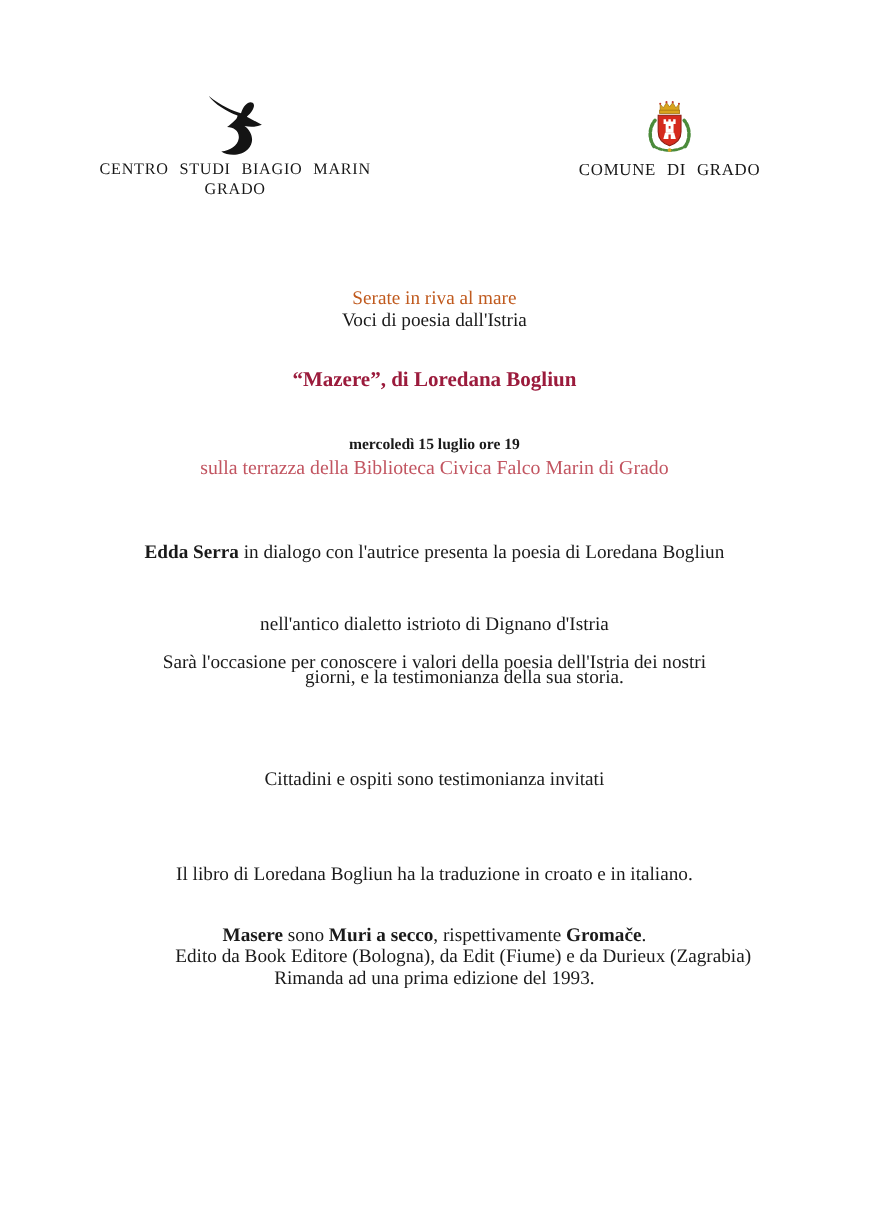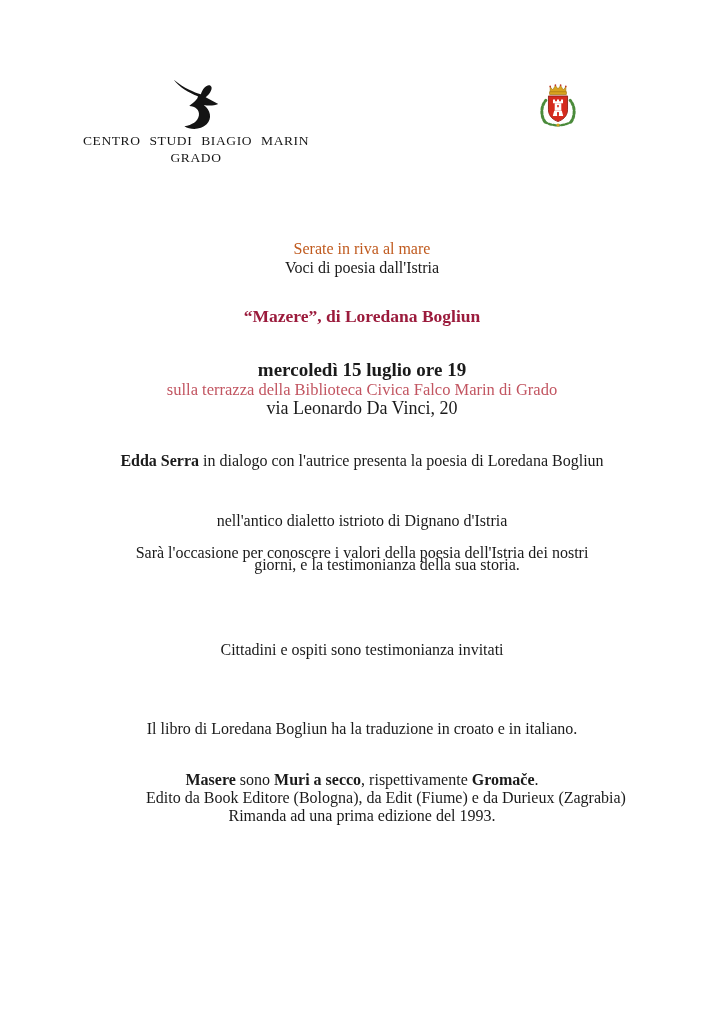--- a/index.html
+++ b/index.html
@@ -44,21 +44,21 @@
     left: 0;
     width: 724px;
     text-align: center;
     font-size: 16px;
     line-height: 18px;
     color: #1a1a1a;
   }
   .series-title   { top: 240px; color: var(--accent-orange, #c05a1e); }
   .series-sub     { top: 259px; }
   .event-title    { top: 307px; font-size: 17.5px; font-weight: bold; color: var(--accent-maroon, #9b1b3c); }
-  .event-date     { top: 361px; font-weight: bold; font-size: 19px; }
+  .event-date     { top: 361px; font-weight: bold; font-size: 13px; }
   .event-venue    { top: 381px; font-size: 16.5px; color: var(--accent-rose, #c25561); }
   .event-address  { top: 399px; font-size: 18px; }
   .presenter-1    { top: 452px; }
   .presenter-2    { top: 470px; margin-top: 42px; }
   .desc-1         { top: 544px; }
   .desc-2         { top: 556px; padding-left: 25px; }
   .invitation     { top: 641px; }
   .book-1         { top: 720px; }
   .book-2         { top: 771px; }
   .book-3         { top: 789px; padding-left: 24px; }
@@ -98,30 +98,30 @@
       <circle cx="39" cy="8" r="1" fill="#c0392b"></circle>
 
       <path d="M19,19 L41,19 L41,35 C41,43 34.5,47 30,48.5 C25.5,47 19,43 19,35 Z" fill="#d52b1e" stroke="#8c1c12" stroke-width="1"></path>
 
       <path d="M24.2,23 L26.6,23 L26.6,25.2 L28.8,25.2 L28.8,23 L31.2,23 L31.2,25.2 L33.4,25.2 L33.4,23 L35.8,23 L35.8,27.4 L24.2,27.4 Z" fill="#ffffff"></path>
       <rect x="26.2" y="27.4" width="7.6" height="8.6" fill="#ffffff"></rect>
       <path d="M24,42 L36,42 L34.4,36 L25.6,36 Z" fill="#ffffff"></path>
       <rect x="28.9" y="37.6" width="2.2" height="4.4" fill="#d52b1e"></rect>
       <rect x="29.1" y="29.4" width="1.8" height="2.6" fill="#d52b1e"></rect>
     </svg>
+    <div class="org-line">COMUNE DI GRADO</div>
   </div>
 
   <div class="line series-title">Serate in riva al mare</div>
   <div class="line series-sub">Voci di poesia dall'Istria</div>
 
   <div class="line event-title">“Mazere”, di Loredana Bogliun</div>
 
   <div class="line event-date">mercoledì 15 luglio ore 19</div>
   <div class="line event-venue">sulla terrazza della Biblioteca Civica Falco Marin di Grado</div>
-  <div class="line event-address">via Leonardo Da Vinci, 20</div>
 
   <div class="line presenter-1"><span class="b">Edda Serra</span><span> in dialogo con l'autrice presenta la poesia di Loredana Bogliun</span></div>
   <div class="line presenter-2">nell'antico dialetto istrioto di Dignano d'Istria</div>
 
   <div class="line desc-1">Sarà l'occasione per conoscere i valori della poesia dell'Istria dei nostri</div>
   <div class="line desc-2">giorni, e la testimonianza della sua storia.</div>
 
   <div class="line invitation">Cittadini e ospiti sono testimonianza invitati</div>
 
   <div class="line book-1">Il libro di Loredana Bogliun ha la traduzione in croato e in italiano.</div>

